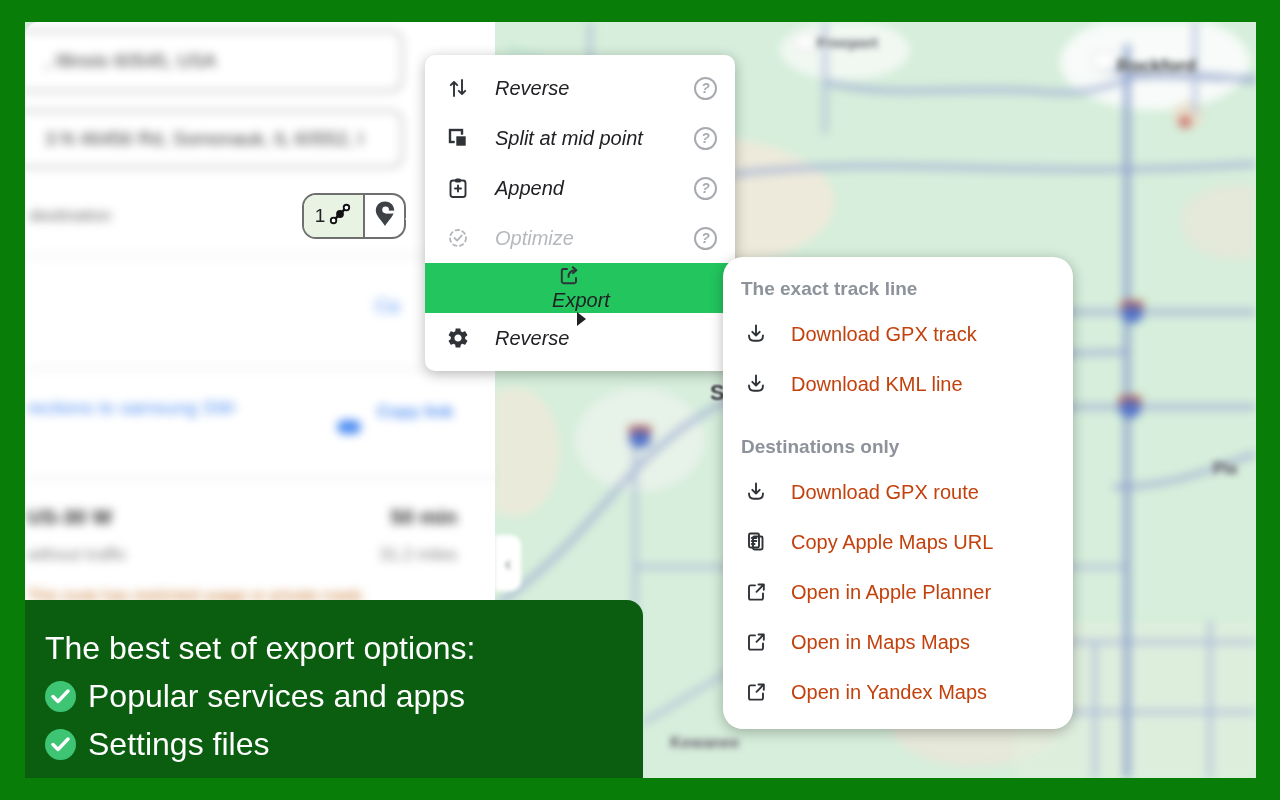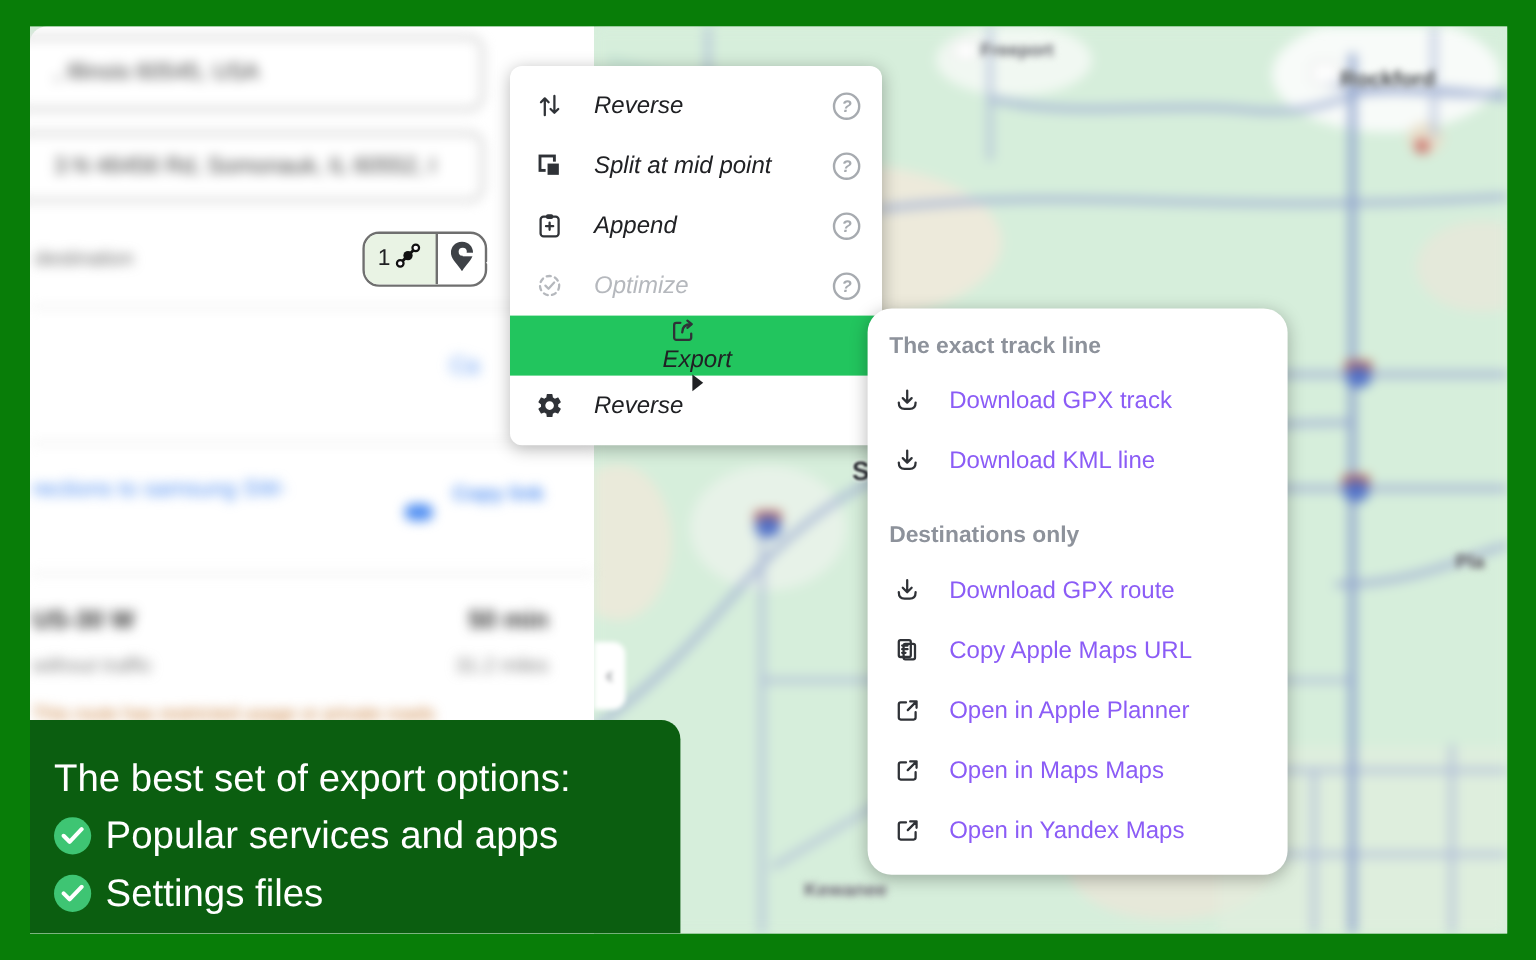--- a/index.html
+++ b/index.html
@@ -57,27 +57,27 @@
   .sub-caret { width:0; height:0; border-left:9px solid #202124;
                border-top:7px solid transparent; border-bottom:7px solid transparent; }
 
   
   .submenu { position:absolute; left:698px; top:235px; width:350px; z-index:7;
              background:#fff; border-radius:20px; padding:12px 0 12px 0;
              box-shadow:0 3px 14px rgba(0,0,0,.28); }
   .sub-header { height:40px; display:flex; align-items:center; padding:0 18px;
                 color:#8d929b; font-size:19px; font-weight:700; }
   .sub-row { height:50px; display:flex; align-items:center; padding:0 18px 0 20px;
-             font-size:20px; color:#8b5cf6; cursor:pointer; }
+             font-size:20px; color:#c2410c; cursor:pointer; }
   .sub-row .mi { width:26px; height:26px; margin-right:22px; flex:0 0 auto;
                  display:flex; align-items:center; justify-content:center; }
   .sub-gap { height:18px; }
 
   
-  .banner { position:absolute; left:0; bottom:0; width:542px; height:178px; z-index:10;
+  .banner { position:absolute; left:0; bottom:0; width:618px; height:178px; z-index:10;
             border-radius:0 16px 0 0; padding:24px 0 0 20px; }
   .banner-line { display:flex; align-items:center; height:48px; color:#ffffff;
                  font-size:32px; white-space:pre; }
   .banner-line b { font-weight:400; }
   .check { width:31px; height:31px; border-radius:50%; margin-right:12px; flex:0 0 auto;
            display:flex; align-items:center; justify-content:center; }
   .check svg { display:block; }
 
   
   .collapse-tab { position:absolute; left:470px; top:513px; width:26px; height:56px;

